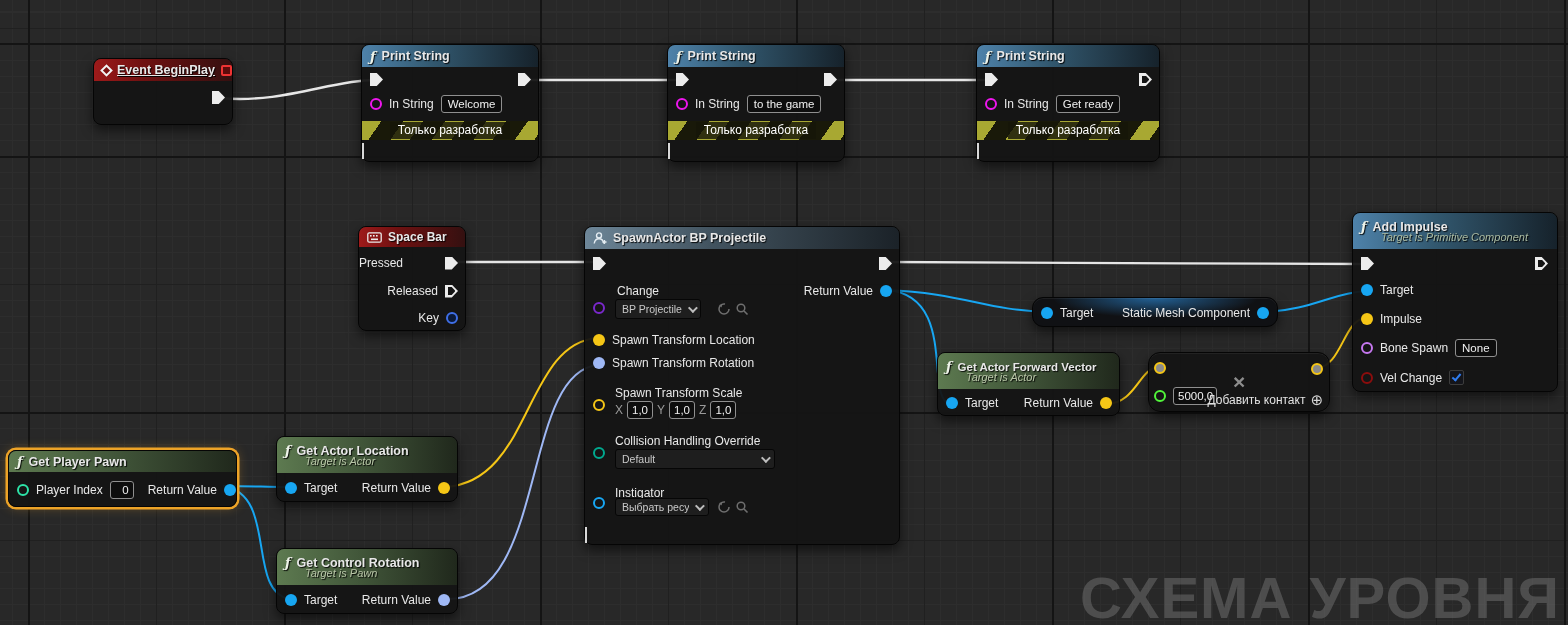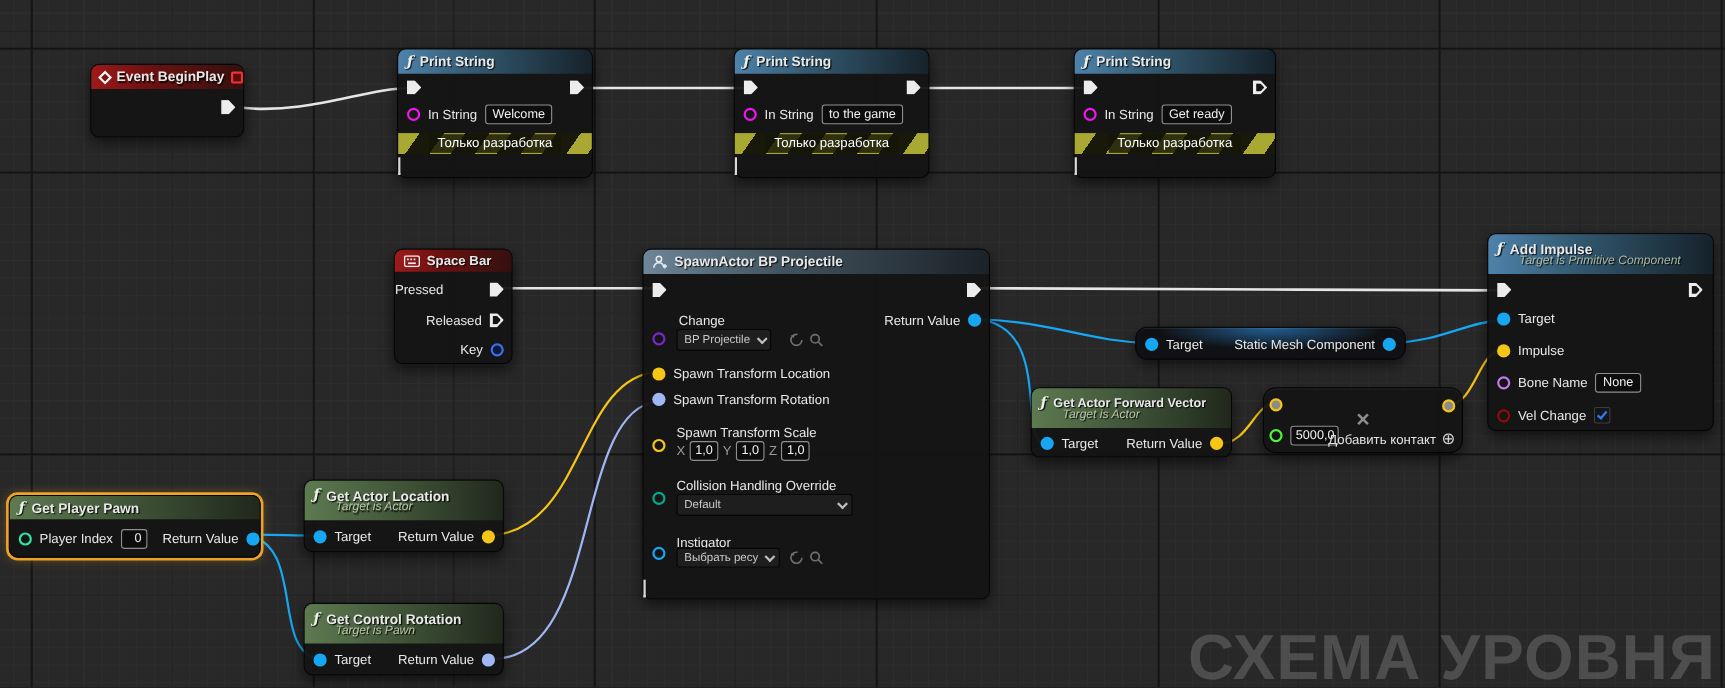--- a/index.html
+++ b/index.html
@@ -101,21 +101,21 @@
     <path d="M887,290 C958,296 924,398 950,404" stroke="#17a6f2" stroke-width="2" fill="none"></path>
     <path d="M1264,312 C1312,310 1332,293 1365,291" stroke="#17a6f2" stroke-width="2" fill="none"></path>
     <path d="M223,486 C256,486 264,487 289,487" stroke="#17a6f2" stroke-width="2" fill="none"></path>
     <path d="M223,486 C278,494 246,590 289,599" stroke="#17a6f2" stroke-width="2" fill="none"></path>
     <path d="M445,487 C532,482 524,344 597,338" stroke="#f5c616" stroke-width="2" fill="none"></path>
     <path d="M445,599 C548,603 520,374 597,365" stroke="#9fb8f5" stroke-width="2" fill="none"></path>
     <path d="M1107,404 C1136,403 1139,369 1158,367" stroke="#f5c616" stroke-width="2" fill="none"></path>
     <path d="M1317,368 C1341,367 1344,320 1365,318" stroke="#f5c616" stroke-width="2" fill="none"></path>
   </svg>
 
-  <div class="node" style="left:82px;top:58px;width:140px;height:67px;">
+  <div class="node" style="left:93px;top:58px;width:140px;height:67px;text-decoration:underline;">
     <div class="hdr hdr-red">
       <span class="diamond"></span>
       <span class="lbl" style="flex:1">Event BeginPlay</span>
       <span class="delegate"></span>
     </div>
     <div class="row" style="justify-content:flex-end;padding:10px 7px 0 0;">
       <span class="execpin"></span>
     </div>
   </div>
 
@@ -371,21 +371,21 @@
     <div class="row" style="padding:13px 0 0 8px;">
       <span class="pin" style="background:#17a6f2"></span>
       <span class="lbl">Target</span>
     </div>
     <div class="row" style="padding:15px 0 0 8px;">
       <span class="pin" style="background:#f5c616"></span>
       <span class="lbl">Impulse</span>
     </div>
     <div class="row" style="padding:13px 0 0 8px;">
       <span class="pin hollow" style="border-color:#c678f0;"></span>
-      <span class="lbl">Bone Name</span>
+      <span class="lbl">Bone Spawn</span>
       <span class="valbox">None</span>
     </div>
     <div class="row" style="padding:13px 0 0 8px;">
       <span class="pin hollow" style="border-color:#8c0d0d;"></span>
       <span class="lbl">Vel Change</span>
       <span class="checkbox">
           <span class="check"></span>
         </span>
     </div>
   </div>

